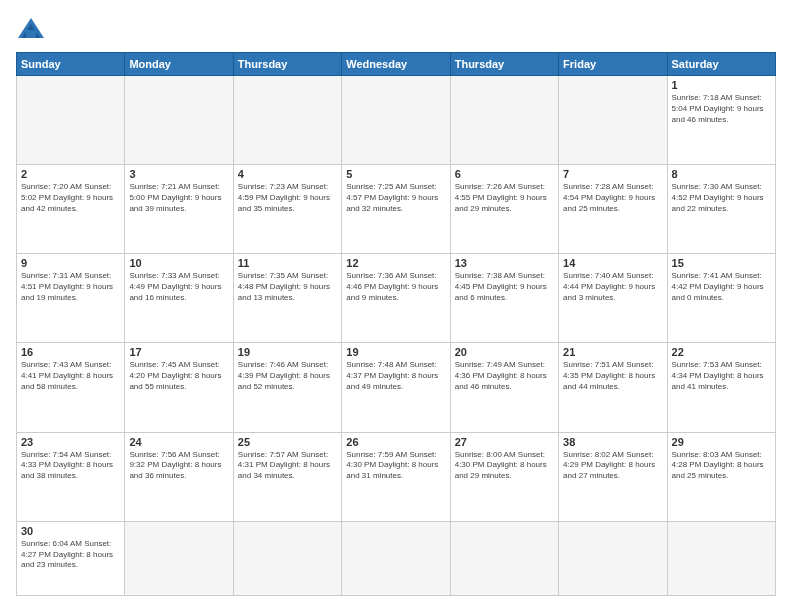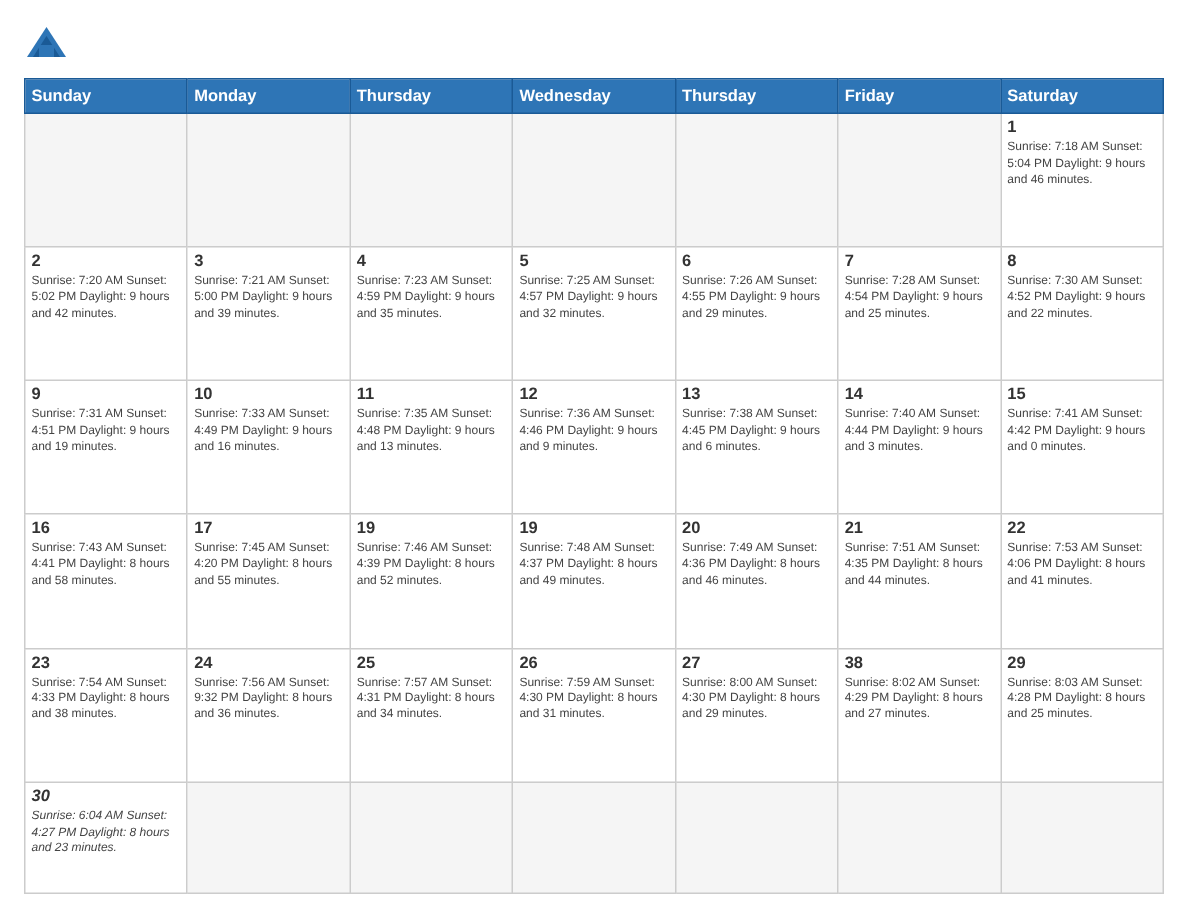--- a/index.html
+++ b/index.html
@@ -87,21 +87,20 @@
       display: block;
       margin-bottom: 2px;
     }
     .day-info {
       font-size: 8px;
       color: #444;
       line-height: 1.35;
     }
     .last-row td {
       height: 60px;
-      font-style: italic;
     }
   </style>
 </head>
 <body>
 
 <div class="page">
   <div class="header">
     <div class="logo">
       <svg class="logo-icon" viewBox="0 0 30 28">
         <polygon points="15,2 28,22 2,22" fill="#2e75b6"></polygon>
@@ -287,21 +286,21 @@
           <td>
             <span class="day-number">21</span>
             <div class="day-info">Sunrise: 7:51 AM
 Sunset: 4:35 PM
 Daylight: 8 hours
 and 44 minutes.</div>
           </td>
           <td>
             <span class="day-number">22</span>
             <div class="day-info">Sunrise: 7:53 AM
-Sunset: 4:06 PM
+Sunset: 4:34 PM
 Daylight: 8 hours
 and 41 minutes.</div>
           </td>
         </tr>
         <tr>
           <td>
             <span class="day-number">23</span>
             <div class="day-info">Sunrise: 7:54 AM
 Sunset: 4:33 PM
 Daylight: 8 hours

